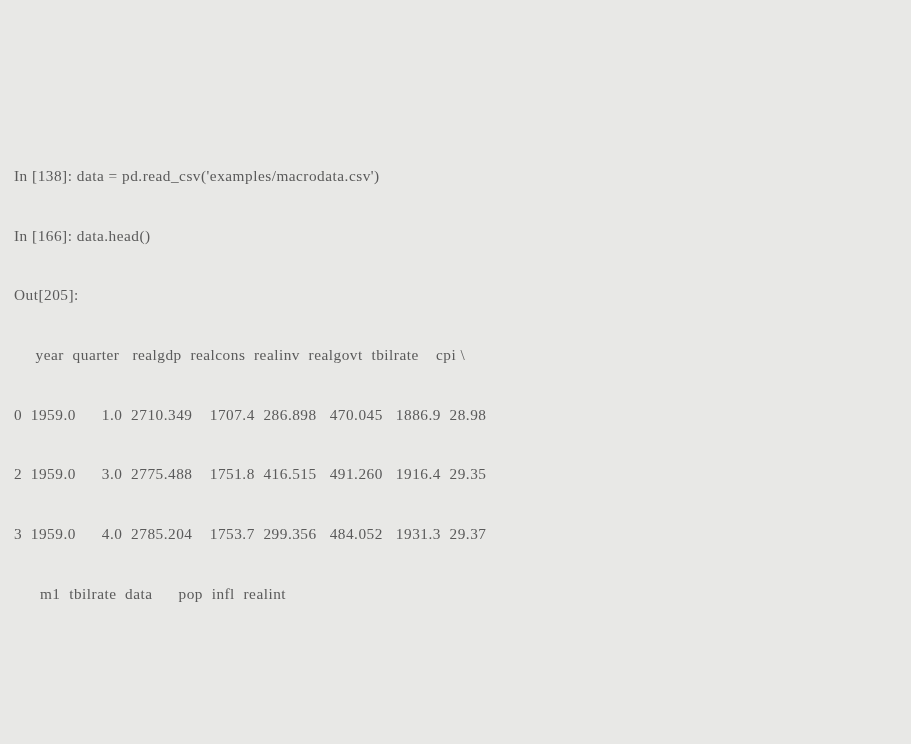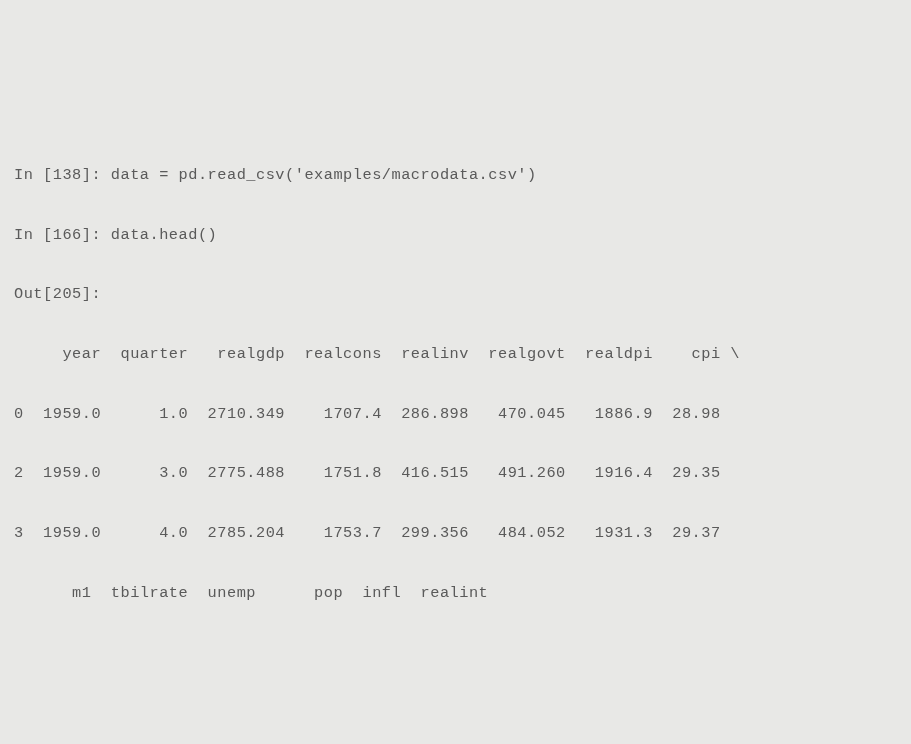--- a/index.html
+++ b/index.html
@@ -15,36 +15,37 @@
       padding: 12px 14px;
       width: 911px;
       height: 744px;
       line-height: 1.95;
       letter-spacing: 0.5px;
       white-space: pre;
       overflow: hidden;
     }
     .line {
       display: block;
+      font-family: Liberation Serif, serif;
     }
   </style>
 </head>
 <body>
 
 
 
 <div>
 <span class="line">In [138]: data = pd.read_csv('examples/macrodata.csv')</span>
 <span class="line">In [166]: data.head()</span>
 <span class="line">Out[205]:</span>
-<span class="line">     year  quarter   realgdp  realcons  realinv  realgovt  realdpi    cpi \</span>
+<span class="line">     year  quarter   realgdp  realcons  realinv  realgovt  tbilrate    cpi \</span>
 <span class="line">0  1959.0      1.0  2710.349    1707.4  286.898   470.045   1886.9  28.98</span>
 <span class="line">2  1959.0      3.0  2775.488    1751.8  416.515   491.260   1916.4  29.35</span>
 <span class="line">3  1959.0      4.0  2785.204    1753.7  299.356   484.052   1931.3  29.37</span>
-<span class="line">      m1  tbilrate  unemp      pop  infl  realint</span>
+<span class="line">      m1  tbilrate  data      pop  infl  realint</span>
 
 
 
 
 
 
 
 
 
 

